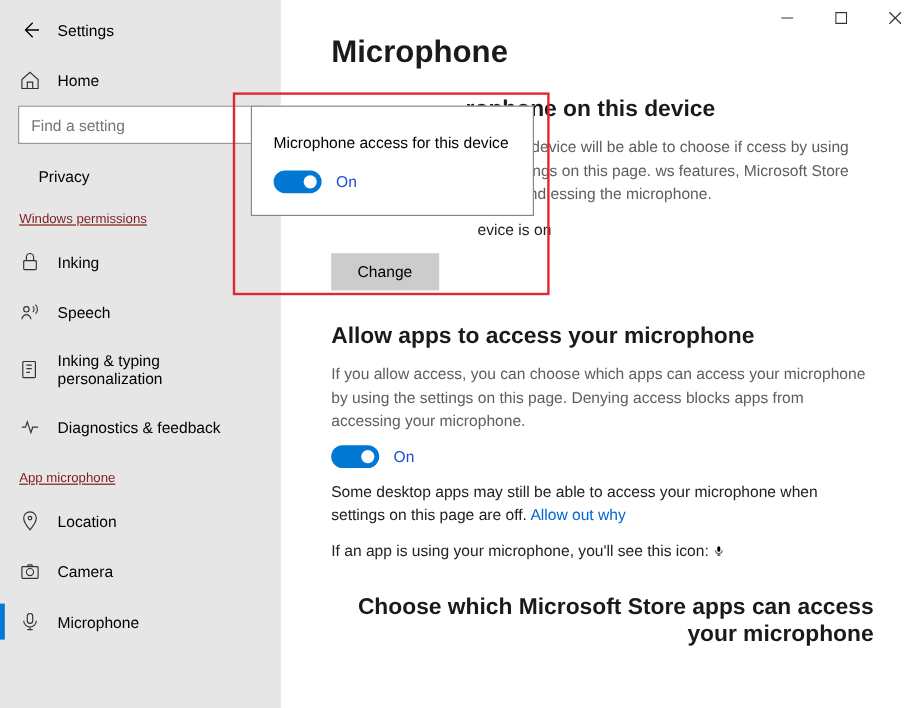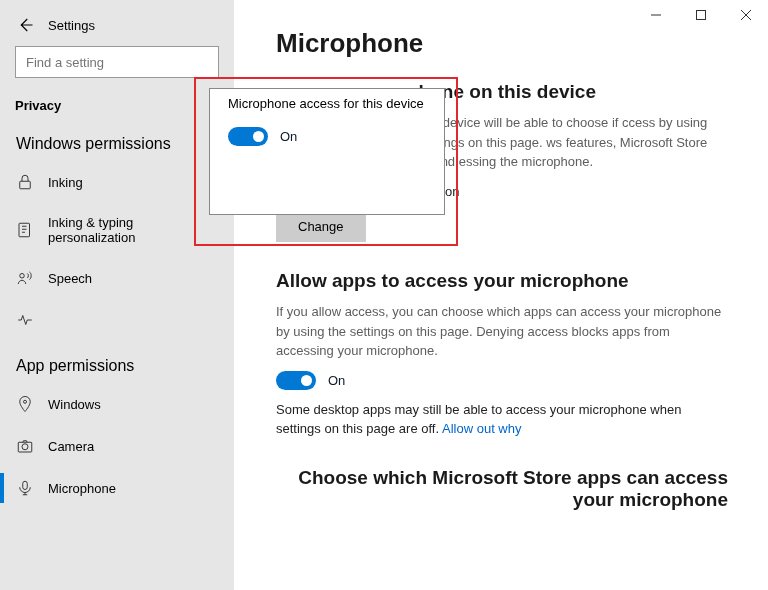--- a/index.html
+++ b/index.html
@@ -10,47 +10,47 @@
 .titlebar .btn svg { width: 10px; height: 10px; }
 
 .sidebar { width: 234px; background: #e6e6e6; height: 100%; padding-top: 8px; display: flex; flex-direction: column; }
 .sidebar-header { display: flex; align-items: center; padding: 8px 16px 12px; gap: 14px; }
 .back-arrow { width: 18px; height: 18px; color: #333; cursor: pointer; }
 .sidebar-title { font-size: 13px; font-weight: 400; color: #000; }
 
 .search-wrap { padding: 0 15px 12px; }
 .search-input { width: 100%; height: 32px; border: 1px solid #999; background: #fff; padding: 0 10px; font-size: 13px; color: #0369a1; outline: none; }
 
-.section-label { font-size: 16px; color: #000000; padding: 16px 16px 8px; font-weight: 400; }
-.privacy-label { font-size: 13px; font-weight: 700; color: #000; padding: 8px 15px 6px; }
+.section-label { font-size: 11px; color: #7f1d1d; padding: 16px 16px 8px; font-weight: 400; text-decoration: underline; }
+.privacy-label { font-size: 13px; font-weight: 400; color: #000; padding: 8px 32px 6px; }
 
 .nav-item { display: flex; align-items: center; gap: 14px; padding: 12px 16px; cursor: pointer; color: #000; font-size: 13px; position: relative; }
 .nav-item.active::before { content: ""; position: absolute; left: 0; top: 6px; bottom: 6px; width: 4px; background: #0078d4; }
 .nav-icon { width: 18px; height: 18px; display: flex; align-items: center; justify-content: center; flex-shrink: 0; color: #333; }
 .nav-icon svg { width: 18px; height: 18px; stroke: currentColor; fill: none; stroke-width: 1.3; }
 
 .main { flex: 1; padding: 28px 40px 20px 42px; overflow-y: auto; color: #1a1a1a; position: relative; }
 .main h1 { font-size: 26px; font-weight: 600; margin-bottom: 22px; }
 .main h2 { font-size: 19px; font-weight: 600; margin-bottom: 10px; }
 .main p { font-size: 13px; color: #5e5e5e; line-height: 1.5; margin-bottom: 10px; }
 .main p.dark { color: #222; }
 .main a { color: #0066cc; text-decoration: none; }
 .section { margin-bottom: 28px; }
 .change-btn { background: #ccc; border: none; padding: 8px 22px; font-size: 13px; cursor: pointer; color: #000; }
 
 .toggle { display: flex; align-items: center; gap: 12px; margin: 10px 0; }
 .toggle-track { width: 40px; height: 19px; border-radius: 10px; background: #0078d4; position: relative; cursor: pointer; }
 .toggle-thumb { position: absolute; width: 11px; height: 11px; border-radius: 50%; background: #fff; top: 4px; right: 4px; }
-.toggle-label { font-size: 13px; color: #0f172a; }
+.toggle-label { font-size: 13px; color: #1d4ed8; }
 
 .mic-inline-icon { display: inline-block; width: 10px; height: 14px; vertical-align: middle; }
 
 
 .red-box { position: absolute; border: 2px solid #e0282e; left: 194px; top: 77px; width: 264px; height: 169px; z-index: 20; pointer-events: none; }
-.flyout { position: absolute; left: 209px; top: 88px; width: 236px; height: 127px; background: #fff; border: 1px solid #888; padding: 6px 18px 14px; z-index: 25; }
+.flyout { position: absolute; left: 209px; top: 88px; width: 236px; height: 92px; background: #fff; border: 1px solid #888; padding: 21px 18px 14px; z-index: 25; }
 .flyout-title { font-size: 13px; color: #000; line-height: 1.35; margin-bottom: 14px; }
 
 </style>
 </head>
 <body>
 
 <div class="titlebar">
   <div class="btn">
       <svg viewBox="0 0 10 10">
         <line x1="0" y1="5" x2="10" y2="5" stroke="#333" stroke-width="1"></line>
@@ -70,75 +70,84 @@
 </div>
 
 <div class="sidebar">
   <div class="sidebar-header">
     <svg class="back-arrow" viewBox="0 0 24 24" fill="none" stroke="#000" stroke-width="1.5">
         <path d="M15 4 L7 12 L15 20 M7 12 H22"></path>
       </svg>
     <span class="sidebar-title">Settings</span>
   </div>
 
+  <div class="nav-item">
+    <span class="nav-icon">
+        <svg viewBox="0 0 24 24">
+          <path d="M3 11 L12 3 L21 11 V21 H3 Z M9 21 V14 H15 V21"></path>
+        </svg>
+      </span>
+    <span>Home</span>
+  </div>
 
   <div class="search-wrap">
     <input class="search-input" placeholder="Find a setting" style="">
   </div>
 
   <div class="privacy-label">Privacy</div>
 
   <div class="section-label">Windows permissions</div>
 
   <div class="nav-item">
     <span class="nav-icon">
         <svg viewBox="0 0 24 24">
           <rect x="5" y="11" width="14" height="10" rx="1"></rect>
           <path d="M8 11 V7 a4 4 0 0 1 8 0 V11"></path>
         </svg>
       </span>
     <span>Inking</span>
-  </div>
-  <div class="nav-item">
-    <span class="nav-icon">
-        <svg viewBox="0 0 24 24">
-          <rect x="4" y="3" width="14" height="18" rx="1"></rect>
-          <path d="M8 7h6M8 11h6M8 15h4"></path>
-        </svg>
-      </span>
-    <span>Inking &amp; typing personalization</span>
   </div>
   <div class="nav-item">
     <span class="nav-icon">
         <svg viewBox="0 0 24 24">
           <circle cx="8" cy="9" r="3"></circle>
           <path d="M3 20c0-3 3-5 5-5s5 2 5 5"></path>
           <path d="M15 6c2 1 2 5 0 6 M18 4c3 2 3 8 0 10"></path>
         </svg>
       </span>
     <span>Speech</span>
   </div>
   <div class="nav-item">
     <span class="nav-icon">
         <svg viewBox="0 0 24 24">
+          <rect x="4" y="3" width="14" height="18" rx="1"></rect>
+          <path d="M8 7h6M8 11h6M8 15h4"></path>
+        </svg>
+      </span>
+    <span>Inking &amp; typing personalization</span>
+  </div>
+  <div class="nav-item">
+    <span class="nav-icon">
+        <svg viewBox="0 0 24 24">
           <path d="M3 12h4l2-6 4 12 2-6h6"></path>
         </svg>
       </span>
-  </div>
-
-  <div class="section-label">App permissions</div>
+    <span>Diagnostics &amp; feedback</span>
+  </div>
+
+  <div class="section-label">App microphone</div>
 
   <div class="nav-item">
     <span class="nav-icon">
         <svg viewBox="0 0 24 24">
           <path d="M12 2c-4 0-7 3-7 7 0 5 7 13 7 13s7-8 7-13c0-4-3-7-7-7z"></path>
           <circle cx="12" cy="9" r="2"></circle>
         </svg>
       </span>
-    <span>Windows</span>
+    <span>Location</span>
   </div>
   <div class="nav-item">
     <span class="nav-icon">
         <svg viewBox="0 0 24 24">
           <rect x="3" y="7" width="18" height="13" rx="1"></rect>
           <circle cx="12" cy="13" r="4"></circle>
           <path d="M9 7l1-2h4l1 2"></path>
         </svg>
       </span>
     <span>Camera</span>
@@ -167,20 +176,24 @@
   <div class="section">
     <h2>Allow apps to access your microphone</h2>
     <p>If you allow access, you can choose which apps can access your microphone by using the settings on this page. Denying access blocks apps from accessing your microphone.</p>
     <div class="toggle">
       <div class="toggle-track">
           <div class="toggle-thumb"></div>
         </div>
       <span class="toggle-label">On</span>
     </div>
     <p class="dark"><span>Some desktop apps may still be able to access your microphone when settings on this page are off. </span><a href="#">Allow out why</a></p>
+    <p class="dark"><span>If an app is using your microphone, you'll see this icon: </span><svg class="mic-inline-icon" viewBox="0 0 24 24" fill="#000">
+          <rect x="9" y="3" width="6" height="11" rx="3"></rect>
+          <path d="M5 11a7 7 0 0 0 14 0 M12 18v3 M9 21h6" stroke="#000" stroke-width="1.5" fill="none"></path>
+        </svg></p>
   </div>
 
   <div class="section" style="margin-bottom:0;text-align:right;">
     <h2>Choose which Microsoft Store apps can access your microphone</h2>
   </div>
 </div>
 
 <div class="red-box"></div>
 
 <div class="flyout">

